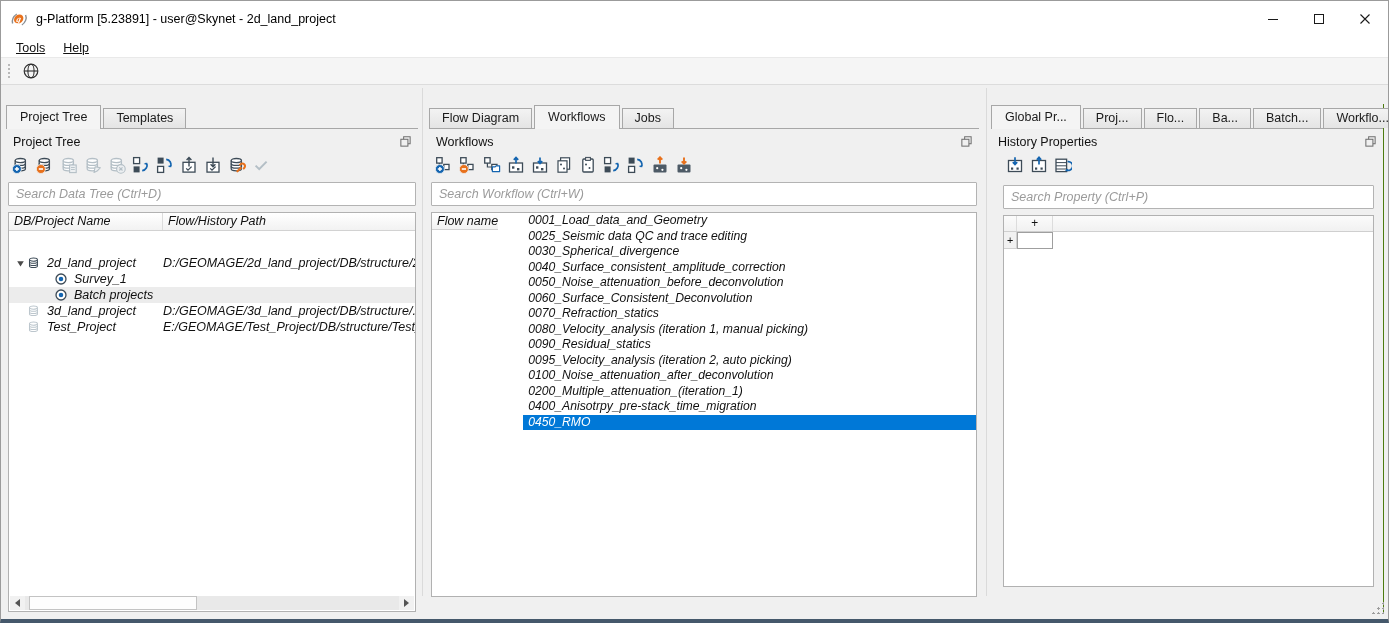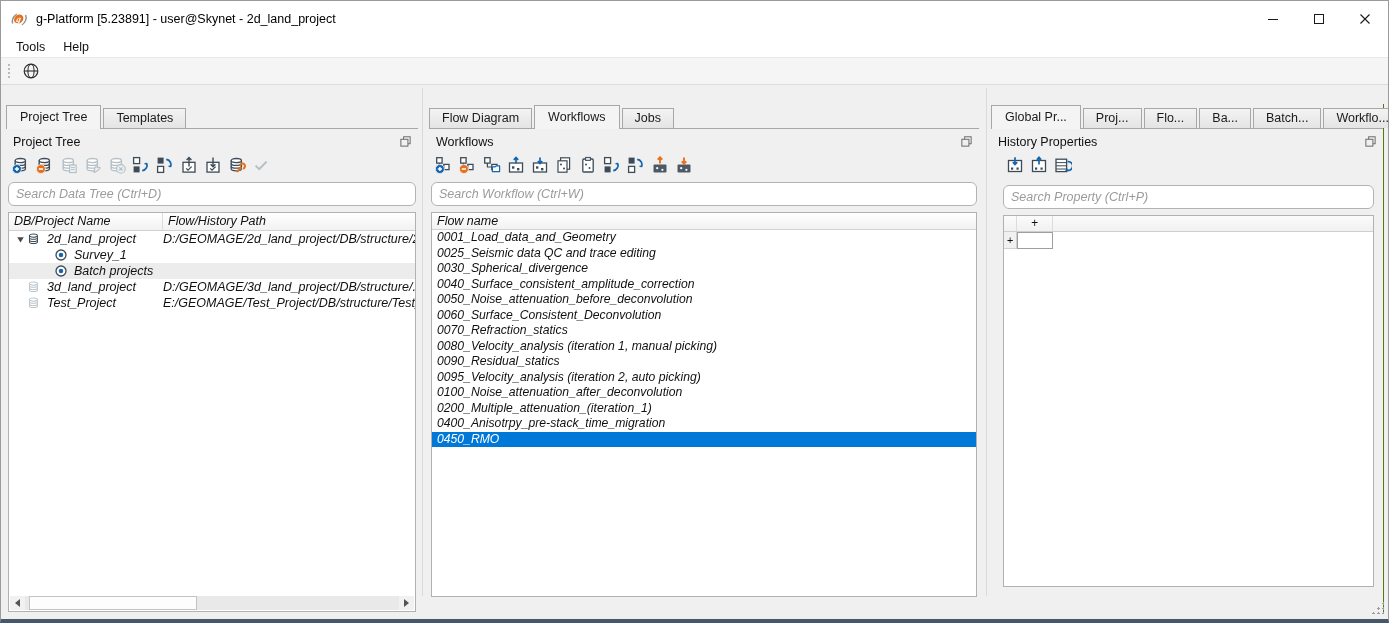--- a/index.html
+++ b/index.html
@@ -9,21 +9,21 @@
     border:1px solid #9b9b9b; border-bottom:4px solid #45586b;
     background:#f0f0f0; overflow:hidden; font-size:12.5px; color:#111;
   }
   
   .titlebar{height:36px; background:#fff; display:flex; align-items:center; padding-left:10px;}
   .logo{width:18px; height:18px; margin-right:7px;}
   .title-text{font-size:12.5px; color:#000;}
   .win-controls{margin-left:auto; display:flex; height:100%;}
   .win-btn{width:46px; height:100%; display:flex; align-items:center; justify-content:center;}
   
-  .menubar{height:21px; background:#fff; display:flex; align-items:center; padding-left:6px; border-bottom:1px solid #e9e9e9;}
+  .menubar{height:21px; background:#fff; display:flex; align-items:flex-end; padding-left:6px; border-bottom:1px solid #e9e9e9;text-decoration:underline;}
   .menu-item{padding:2px 9px;}
   
   .appbar{height:27px; background:#f5f5f5; display:flex; align-items:center; border-bottom:1px solid #dcdcdc;}
   .grip{width:5px; height:16px; margin:0 7px 0 6px;
     background-image:radial-gradient(circle, #b9b9b9 1px, transparent 1.2px);
     background-size:4px 4px;}
   .tbtn{width:24px; height:24px; display:flex; align-items:center; justify-content:center; border-radius:2px;}
   
   .main{position:relative; height:511px;}
   .vsplit{position:absolute; top:3px; bottom:0; width:1px; background:#dadada;}
@@ -38,51 +38,51 @@
   .panel{flex:1; border-top:1px solid #a7a7a7; background:#f0f0f0; display:flex; flex-direction:column; padding:0 1px;}
   .panel-head{height:22px; display:flex; align-items:center; padding:3px 5px 0 6px;}
   .panel-title{flex:1;}
   .float-btn{width:14px; height:14px; display:flex; align-items:center; justify-content:center;}
   .icon-row{height:26px; display:flex; align-items:center; gap:4px; padding:1px 0 0 4px;}
   .ibtn{width:20px; height:20px; display:flex; align-items:center; justify-content:center; border-radius:2px;}
   .ico{width:18px; height:18px; color:#3d4b57;}
   .ico.dim{color:#b4bfc6;}
   .search{margin:5px 1px 6px 1px; height:24px;}
   .g-right .search{margin:8px 8px 6px 11px;}
-  .search input{width:100%; height:24px; border:1px solid #b3b3b3; border-radius:6px; padding:0 7px;
+  .search input{width:100%; height:24px; border:1px solid #b3b3b3; border-radius:1px; padding:0 7px;
     font-family:"Liberation Sans", sans-serif; font-size:12.5px; background:#fff; outline:none;}
   .search input::placeholder{color:#9b9b9b; font-style:italic;}
   
   .box{background:#fff; border:1px solid #b1b1b1; position:relative; overflow:hidden;font-style:italic;}
   .tbl-head{display:flex; height:18px; background:linear-gradient(#ffffff,#f2f2f2); border-bottom:1px solid #d2d2d2; align-items:center;}
   .th{padding-left:5px; white-space:nowrap; overflow:hidden;}
   
   .left-box{height:400px; margin:0 1px; display:flex; flex-direction:column;}
   .th-name{width:154px; flex:none; border-right:1px solid #dcdcdc; height:100%; line-height:17px;}
   .th-path{flex:1; height:100%; line-height:17px;}
-  .tree{flex:1; overflow:hidden;}
+  .tree{flex:1; overflow:hidden;margin-top:24px;}
   .trow{display:flex; height:16px; align-items:center; white-space:nowrap;}
   .trow.hl{background:#ececec;text-align:center;}
   .cname{width:154px; flex:none; display:flex; align-items:center; overflow:hidden; padding-left:5px; height:100%;}
   .cpath{flex:1; overflow:hidden; height:100%; line-height:16px;}
   .tw{width:13px; flex:none; display:flex; justify-content:center;}
   .sp1{width:13px; flex:none;}
   .sp2{width:40px; flex:none;}
   .tico{width:15px; height:14px; flex:none; margin-right:5px; display:flex; align-items:center;}
   .tico svg{width:14px; height:14px;}
   
   .hscroll{position:absolute; left:1px; right:1px; bottom:1px; height:14px; background:#e9e9e9; display:flex; align-items:center;}
   .sb-btn{width:15px; height:14px; background:#f1f1f1; display:flex; align-items:center; justify-content:center; flex:none;}
   .arr{width:0; height:0; border-style:solid;}
   .arr-l{border-width:4px 5px 4px 0; border-color:transparent #555 transparent transparent;}
   .arr-r{border-width:4px 0 4px 5px; border-color:transparent transparent transparent #555;}
   .sb-track{flex:1; position:relative; height:14px;}
   .sb-thumb{position:absolute; left:4px; top:0; width:168px; height:14px; background:#fdfdfd; border:1px solid #c3c3c3;}
   
-  .center-box{height:385px; margin:0 1px; display:flex; flex-direction:column;}
+  .center-box{height:385px; margin:0 1px; display:flex; flex-direction:row;gap:25px;}
   .wf-head{height:17px; line-height:16px;}
   .wflist{flex:1; overflow:hidden;}
   .wfrow{height:15.5px; line-height:15.5px; padding-left:5px; white-space:nowrap; font-size:12.2px;}
   .wfrow.selected{background:#0078d7; color:#fff;}
   
   .right-box{height:372px; margin:0 8px 0 11px;}
   .grid-head{display:flex; height:16px; background:linear-gradient(#fbfbfb,#f1f1f1); border-bottom:1px solid #cfcfcf;}
   .gh-corner{width:13px; flex:none; border-right:1px solid #dcdcdc;}
   .gh-col{width:36px; flex:none; text-align:center; line-height:15px; font-size:12px; border-right:1px solid #dcdcdc;}
   .grow{display:flex; height:17px;}

